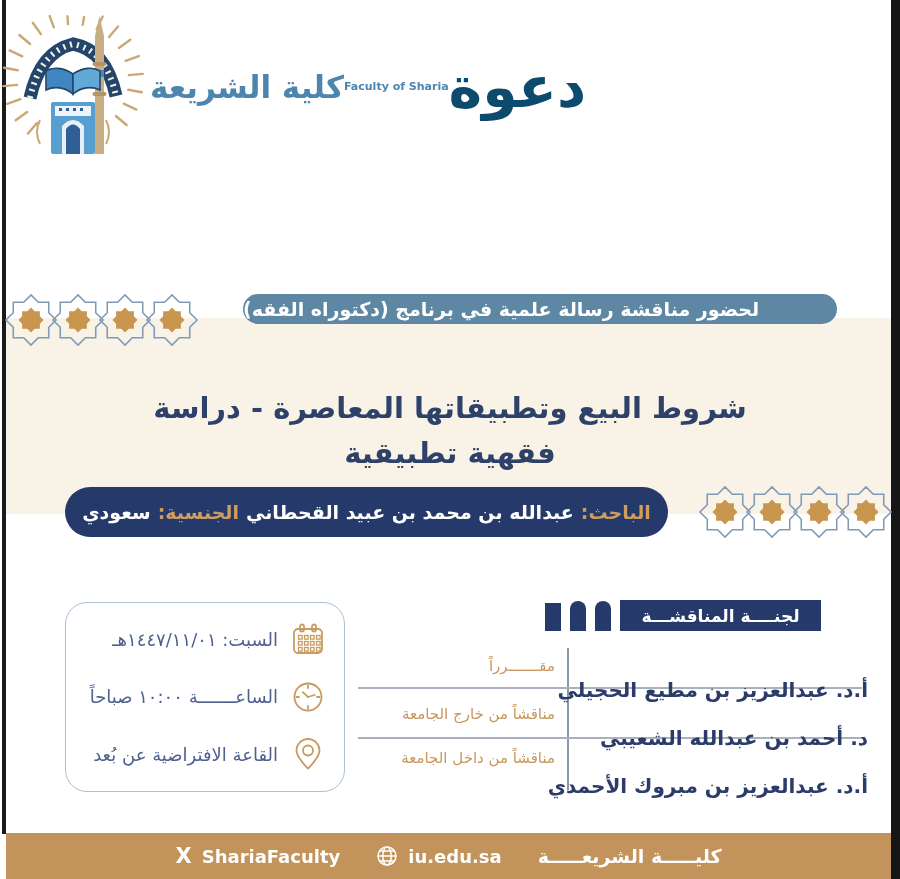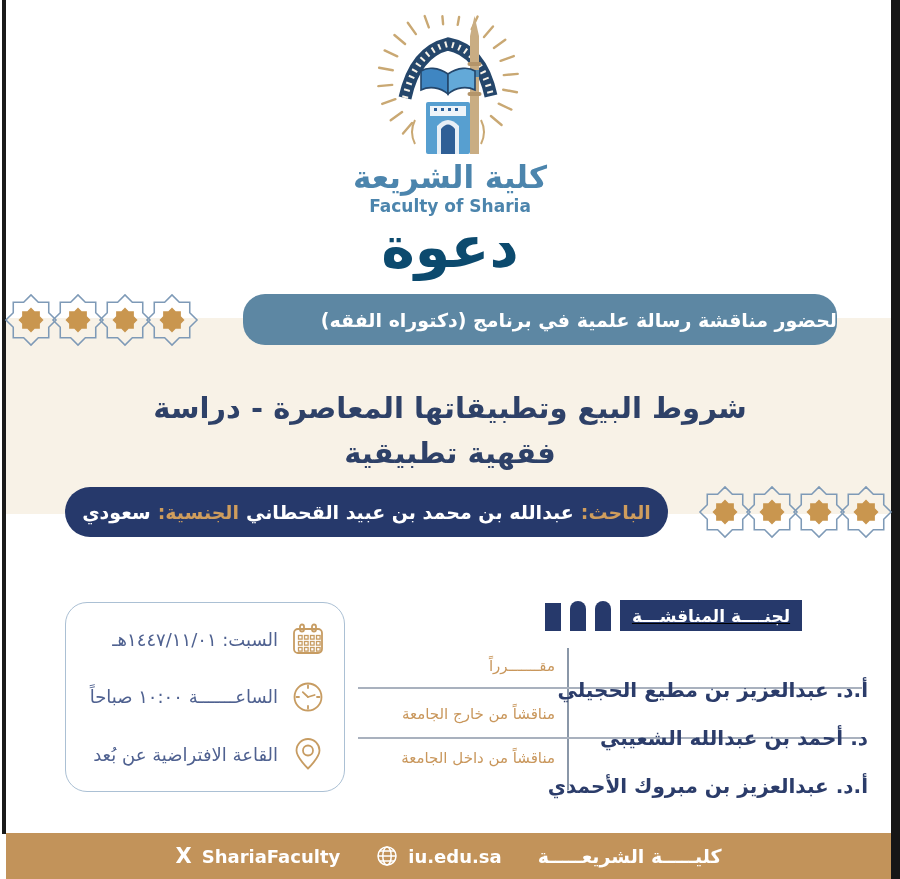--- a/index.html
+++ b/index.html
@@ -5,32 +5,32 @@
   html,body{margin:0;padding:0;background:#ffffff;}
   #poster{
     position:relative; width:900px; height:879px; overflow:hidden;
     background:#ffffff; font-family:"DejaVu Sans", sans-serif;
   }
   
   .edge-right{position:absolute; right:0; top:0; width:9px; height:879px; background:#161616;}
   .edge-left{position:absolute; left:2px; top:0; width:4px; height:834px; background:#1a1a1a;}
 
   
-  .logo-block{position:absolute; top:14px; left:0; width:100%; display:flex; flex-direction:column; align-items:center;}
+  .logo-block{position:absolute; top:14px; left:0; width:100%; display:flex; flex-direction:row; align-items:center;}
   .logo-ar{color:#4c85ad; font-size:31px; font-weight:bold; direction:rtl; margin-top:2px; letter-spacing:0;}
-  .logo-en{color:#4c85ad; font-size:17px; font-weight:bold; margin-top:1px;}
+  .logo-en{color:#4c85ad; font-size:11px; font-weight:bold; margin-top:1px;}
   .daawa{color:#0c4a6e; font-size:57px; font-weight:bold; direction:rtl; line-height:1; margin-top:3px;}
 
   
   .beige-band{position:absolute; left:6px; right:9px; top:318px; height:196px; background:#f8f2e7;}
 
   
   .banner-slate{
-    position:absolute; left:243px; top:294px; width:594px; height:51px;
-    background:#5d87a3; border-radius:22px; display:flex; align-items:center; justify-content:flex-end;
+    position:absolute; left:243px; top:294px; width:594px; height:30px;
+    background:#5d87a3; border-radius:22px; display:flex; align-items:center; justify-content:flex-start;
   }
   .banner-slate span{color:#ffffff; font-size:19px; font-weight:bold; direction:rtl;}
 
   
   .star-row{position:absolute; display:flex;}
   .star-row-left{left:4px; top:293px;}
   .star-row-right{left:698px; top:485px;}
   .star-wrap{width:54px; height:54px;}
   .star-row .star-wrap + .star-wrap{margin-left:-7px;}
 
@@ -47,22 +47,22 @@
   }
   .researcher-pill .gold{color:#cf9d5d; font-size:19px; font-weight:bold;}
   .researcher-pill .white{color:#ffffff; font-size:19px; font-weight:bold;}
 
   
   .pillar{position:absolute; width:16px; background:#26396b;}
   .pillar-flat{left:545px; top:603px; height:28px;}
   .pillar-dome1{left:570px; top:601px; height:30px; border-radius:8px 8px 0 0;}
   .pillar-dome2{left:595px; top:601px; height:30px; border-radius:8px 8px 0 0;}
   .committee-bar{
-    position:absolute; left:620px; top:600px; width:182px; height:31px; background:#26396b;
-    display:flex; align-items:center; justify-content:center;text-decoration:underline;
+    position:absolute; left:620px; top:600px; width:201px; height:31px; background:#26396b;
+    display:flex; align-items:center; justify-content:center;
   }
   .committee-bar span{color:#ffffff; font-size:17px; font-weight:bold; direction:rtl;}
   .vline{position:absolute; left:567px; top:648px; width:2px; height:142px; background:#8a97a8;}
   .hline{position:absolute; left:358px; width:504px; height:1.5px; background:#a9b1be;}
   .hline-1{top:687px;} .hline-2{top:737px;}
   .member-name{position:absolute; right:32px; color:#2b3c6a; font-size:20px; font-weight:bold; direction:rtl; line-height:1.3;margin-top:25px;}
   .member-name-1{top:652px;} .member-name-2{top:700px;} .member-name-3{top:748px;}
   .member-role{position:absolute; right:345px; color:#c9975c; font-size:15px; direction:rtl; line-height:1.3;}
   .member-role-1{top:657px;} .member-role-2{top:705px;} .member-role-3{top:749px;}
 

